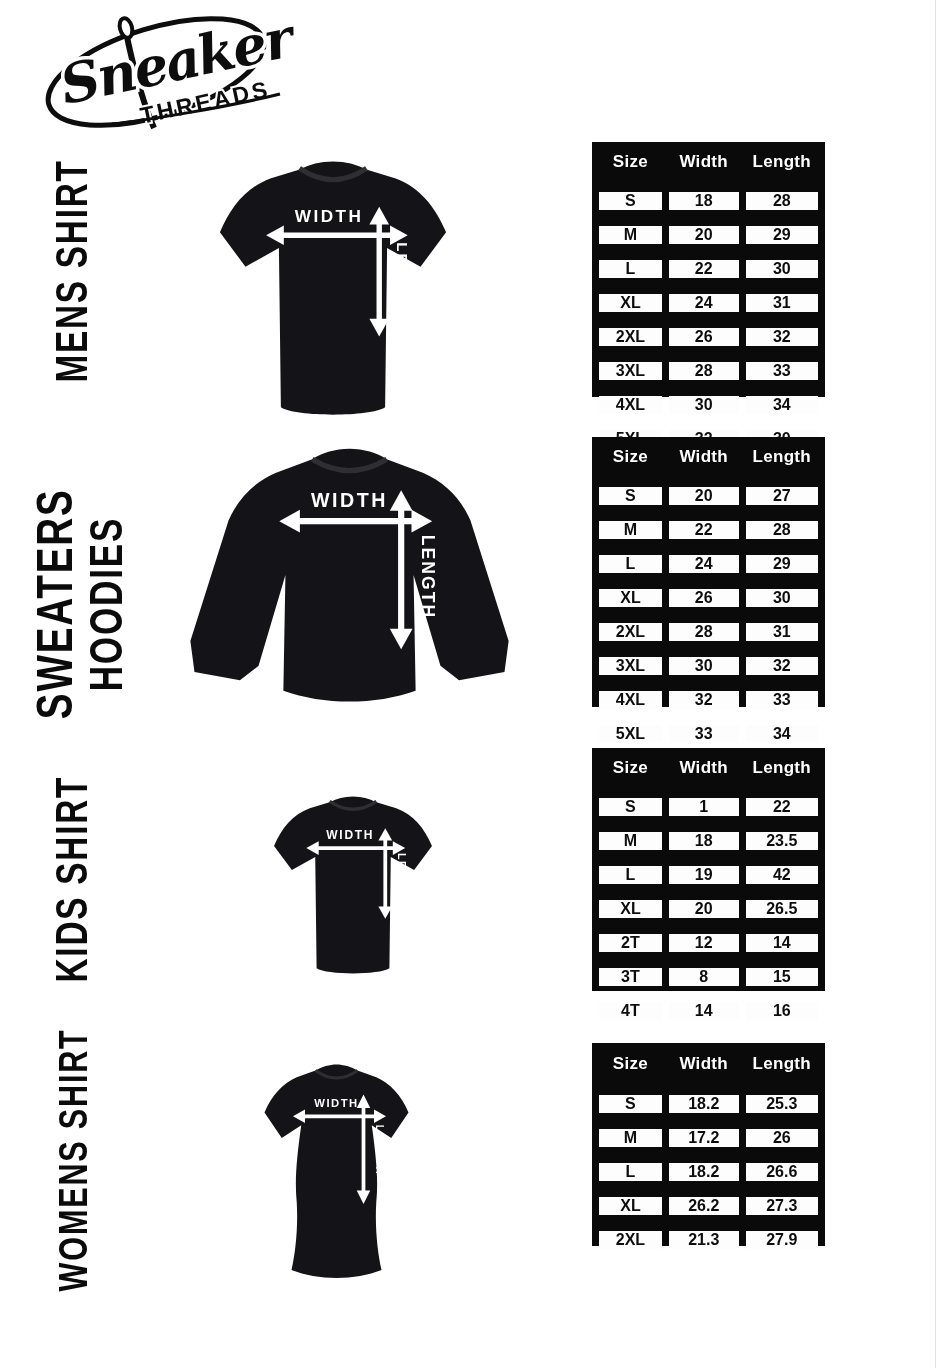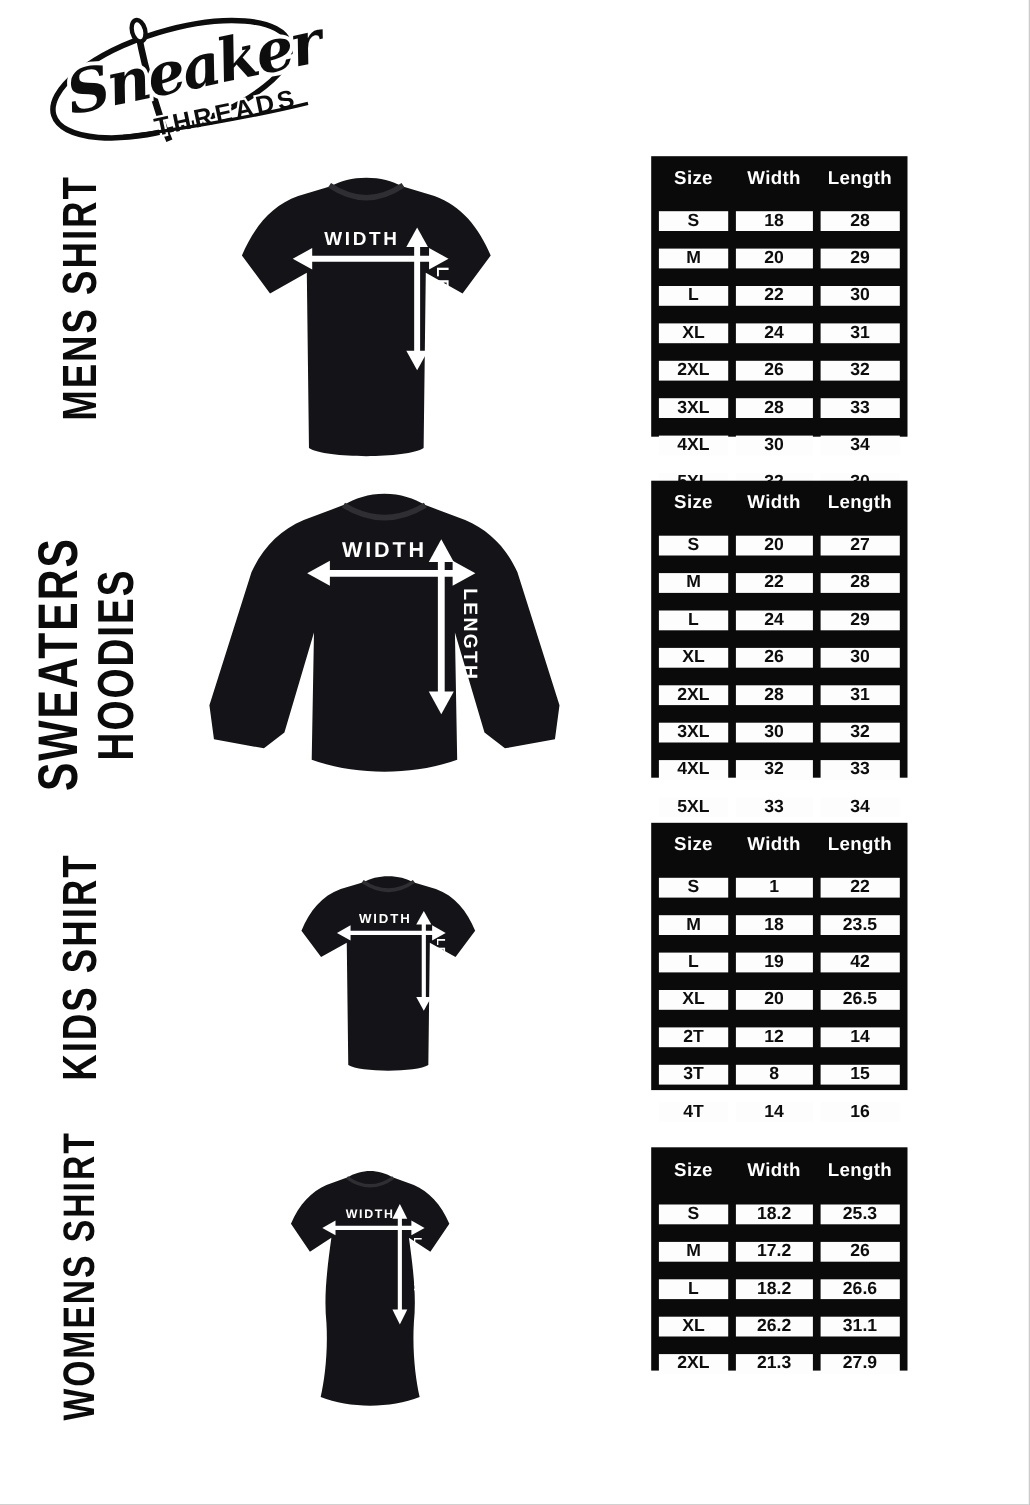--- a/index.html
+++ b/index.html
@@ -228,19 +228,19 @@
       <div class="td">18.2</div>
       <div class="td">25.3</div>
       <div class="td">M</div>
       <div class="td">17.2</div>
       <div class="td">26</div>
       <div class="td">L</div>
       <div class="td">18.2</div>
       <div class="td">26.6</div>
       <div class="td">XL</div>
       <div class="td">26.2</div>
-      <div class="td">31.1</div>
+      <div class="td">27.3</div>
       <div class="td">2XL</div>
       <div class="td">21.3</div>
       <div class="td">27.9</div>
     </div>
 
 </div>
 
 </body></html>

